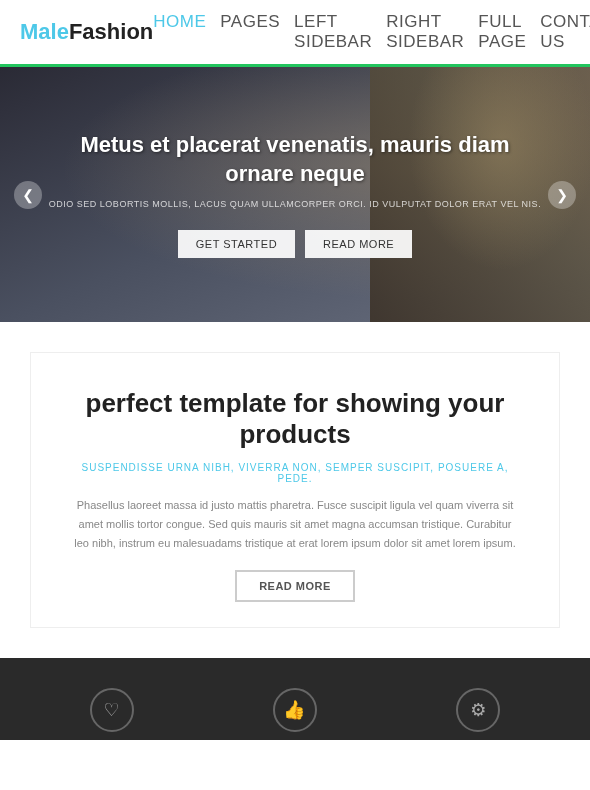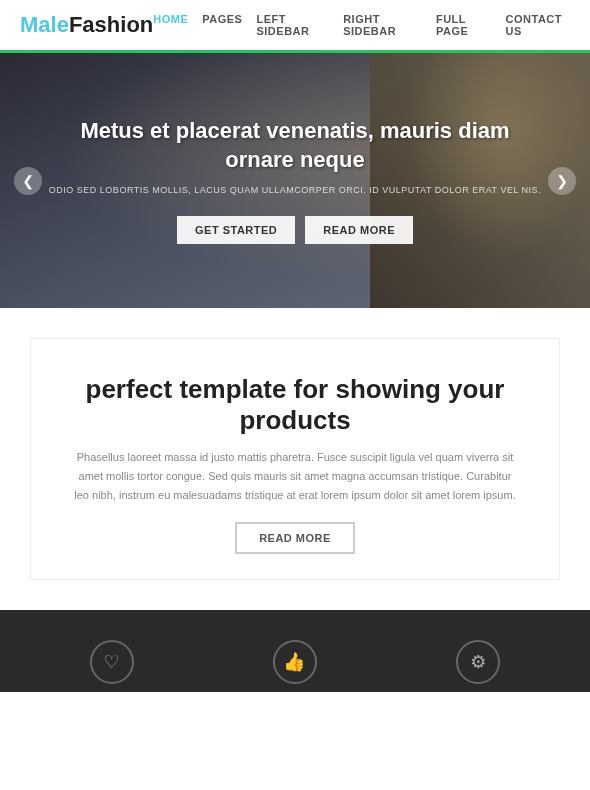--- a/index.html
+++ b/index.html
@@ -13,23 +13,23 @@
       padding: 12px 20px;
       background: #fff;
       border-bottom: 3px solid #22c55e;
     }
     .logo { font-size: 22px; font-weight: bold; }
     .logo-male { color: #4dc8e8; }
     .logo-fashion { color: #222; }
     .nav { display: flex; gap: 14px; }
     .nav a {
       text-decoration: none;
-      font-size: 11px;
+      font-size: 17px;
       color: #555;
-      font-weight: 700;
+      font-weight: 400;
       text-transform: uppercase;
       letter-spacing: 0.5px;
     }
     .nav a.active { color: #4dc8e8; }
 
     
     .hero {
       position: relative;
       width: 590px;
       height: 255px;
@@ -66,21 +66,21 @@
       color: rgba(255,255,255,0.75);
       text-transform: uppercase;
       letter-spacing: 0.5px;
       margin-bottom: 18px;
       line-height: 1.5;
     }
     .hero-buttons { display: flex; gap: 10px; justify-content: center; }
     .btn-hero {
       padding: 8px 18px;
       font-size: 11px;
-      font-weight: bold;
+      font-weight: normal;
       text-transform: uppercase;
       letter-spacing: 0.5px;
       cursor: pointer;
       border: none;
       background: rgba(255,255,255,0.92);
       color: #333;
     }
     .hero-arrow {
       position: absolute;
       top: 50%;
@@ -226,20 +226,21 @@
       <button class="btn-hero">GET STARTED</button>
       <button class="btn-hero">READ MORE</button>
     </div>
   </div>
   <div class="hero-arrow hero-arrow-right">❯</div>
 </section>
 
 <section style="padding: 10px 0;">
   <div class="features">
     <h2 class="features-title">perfect template for showing your products</h2>
+    <p class="features-subtitle">SUSPENDISSE URNA NIBH, VIVERRA NON, SEMPER SUSCIPIT, POSUERE A, PEDE.</p>
     <p class="features-text">Phasellus laoreet massa id justo mattis pharetra. Fusce suscipit ligula vel quam viverra sit amet mollis tortor congue. Sed quis mauris sit amet magna accumsan tristique. Curabitur leo nibh, instrum eu malesuadams tristique at erat lorem ipsum dolor sit amet lorem ipsum.</p>
     <button class="btn-readmore">READ MORE</button>
   </div>
 </section>
 
 <section class="products-section">
 
   <div class="services">
 
     <div class="service-item">

